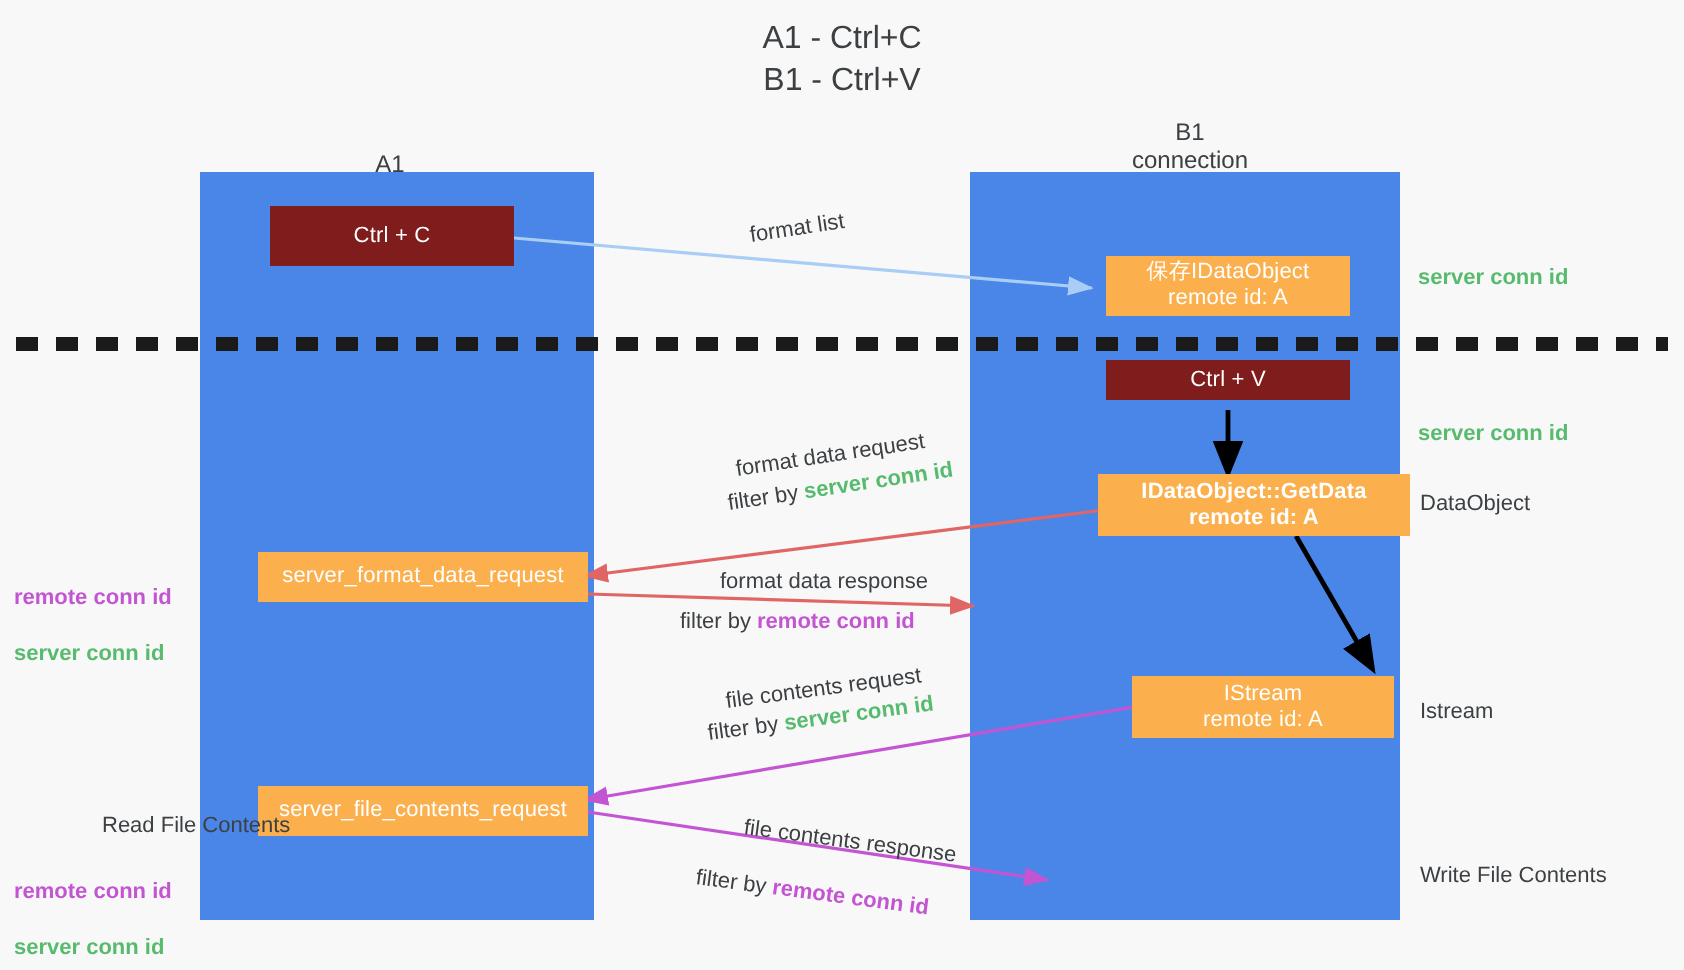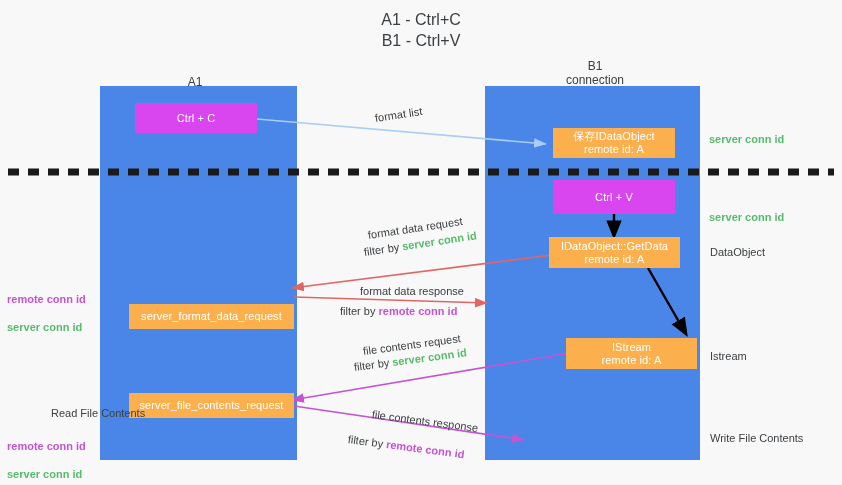--- a/index.html
+++ b/index.html
@@ -63,21 +63,21 @@
     display: flex;
     align-items: center;
     justify-content: center;
     text-align: center;
     color: #ffffff;
     font-size: 11px;
     line-height: 13px;
     white-space: pre-line;
     letter-spacing: 0.1px;
   }
-  .node.green { background: #d946ef; }
+  .node.green { background: #7f1d1d; }
   .node.orange { background: #fbb04d; }
   
   .edge-label {
     position: absolute;
     font-size: 11px;
     line-height: 14px;
     color: #3c4043;
     white-space: nowrap;
   }
   .edge-label.rot-up { transform: rotate(-8.5deg); transform-origin: left center; }
@@ -148,30 +148,30 @@
 
     <line x1="294" y1="297" x2="487" y2="303" stroke="#e06666" stroke-width="1.6" marker-end="url(#ah-red)"></line>
 
     <line x1="570" y1="353" x2="292" y2="400" stroke="#c455d2" stroke-width="1.6" marker-end="url(#ah-magenta)"></line>
 
     <line x1="294" y1="406" x2="524" y2="440" stroke="#c455d2" stroke-width="1.6" marker-end="url(#ah-magenta)"></line>
   </svg>
 
   <div class="node green" style="left:135px; top:103px; width:122px; height:30px;">Ctrl + C</div>
 
-  <div class="node orange" style="left:129px; top:276px; width:165px; height:25px;margin-top:28px;">server_format_data_request</div>
+  <div class="node orange" style="left:129px; top:276px; width:165px; height:25px;">server_format_data_request</div>
 
   <div class="node orange" style="left:129px; top:393px; width:165px; height:25px;">server_file_contents_request</div>
 
   <div class="node orange" style="left:553px; top:128px; width:122px; height:30px;text-align:center;">保存IDataObject
 remote id: A</div>
 
-  <div class="node green" style="left:553px; top:180px; width:122px; height:34px;">Ctrl + V</div>
-
-  <div class="node orange" style="left:549px; top:237px; width:131px; height:31px;">IDataObject::GetData
+  <div class="node green" style="left:553px; top:180px; width:122px; height:20px;">Ctrl + V</div>
+
+  <div class="node orange" style="left:549px; top:237px; width:156px; height:31px;font-weight:bold;">IDataObject::GetData
 remote id: A</div>
 
   <div class="node orange" style="left:566px; top:338px; width:131px; height:31px;">IStream
 remote id: A</div>
 
 
 
   <div class="edge-label rot-up" style="left:375px; top:111px;">format list</div>
 
   <div class="edge-label rot-up" style="left:368px; top:228px;">format data request</div>

